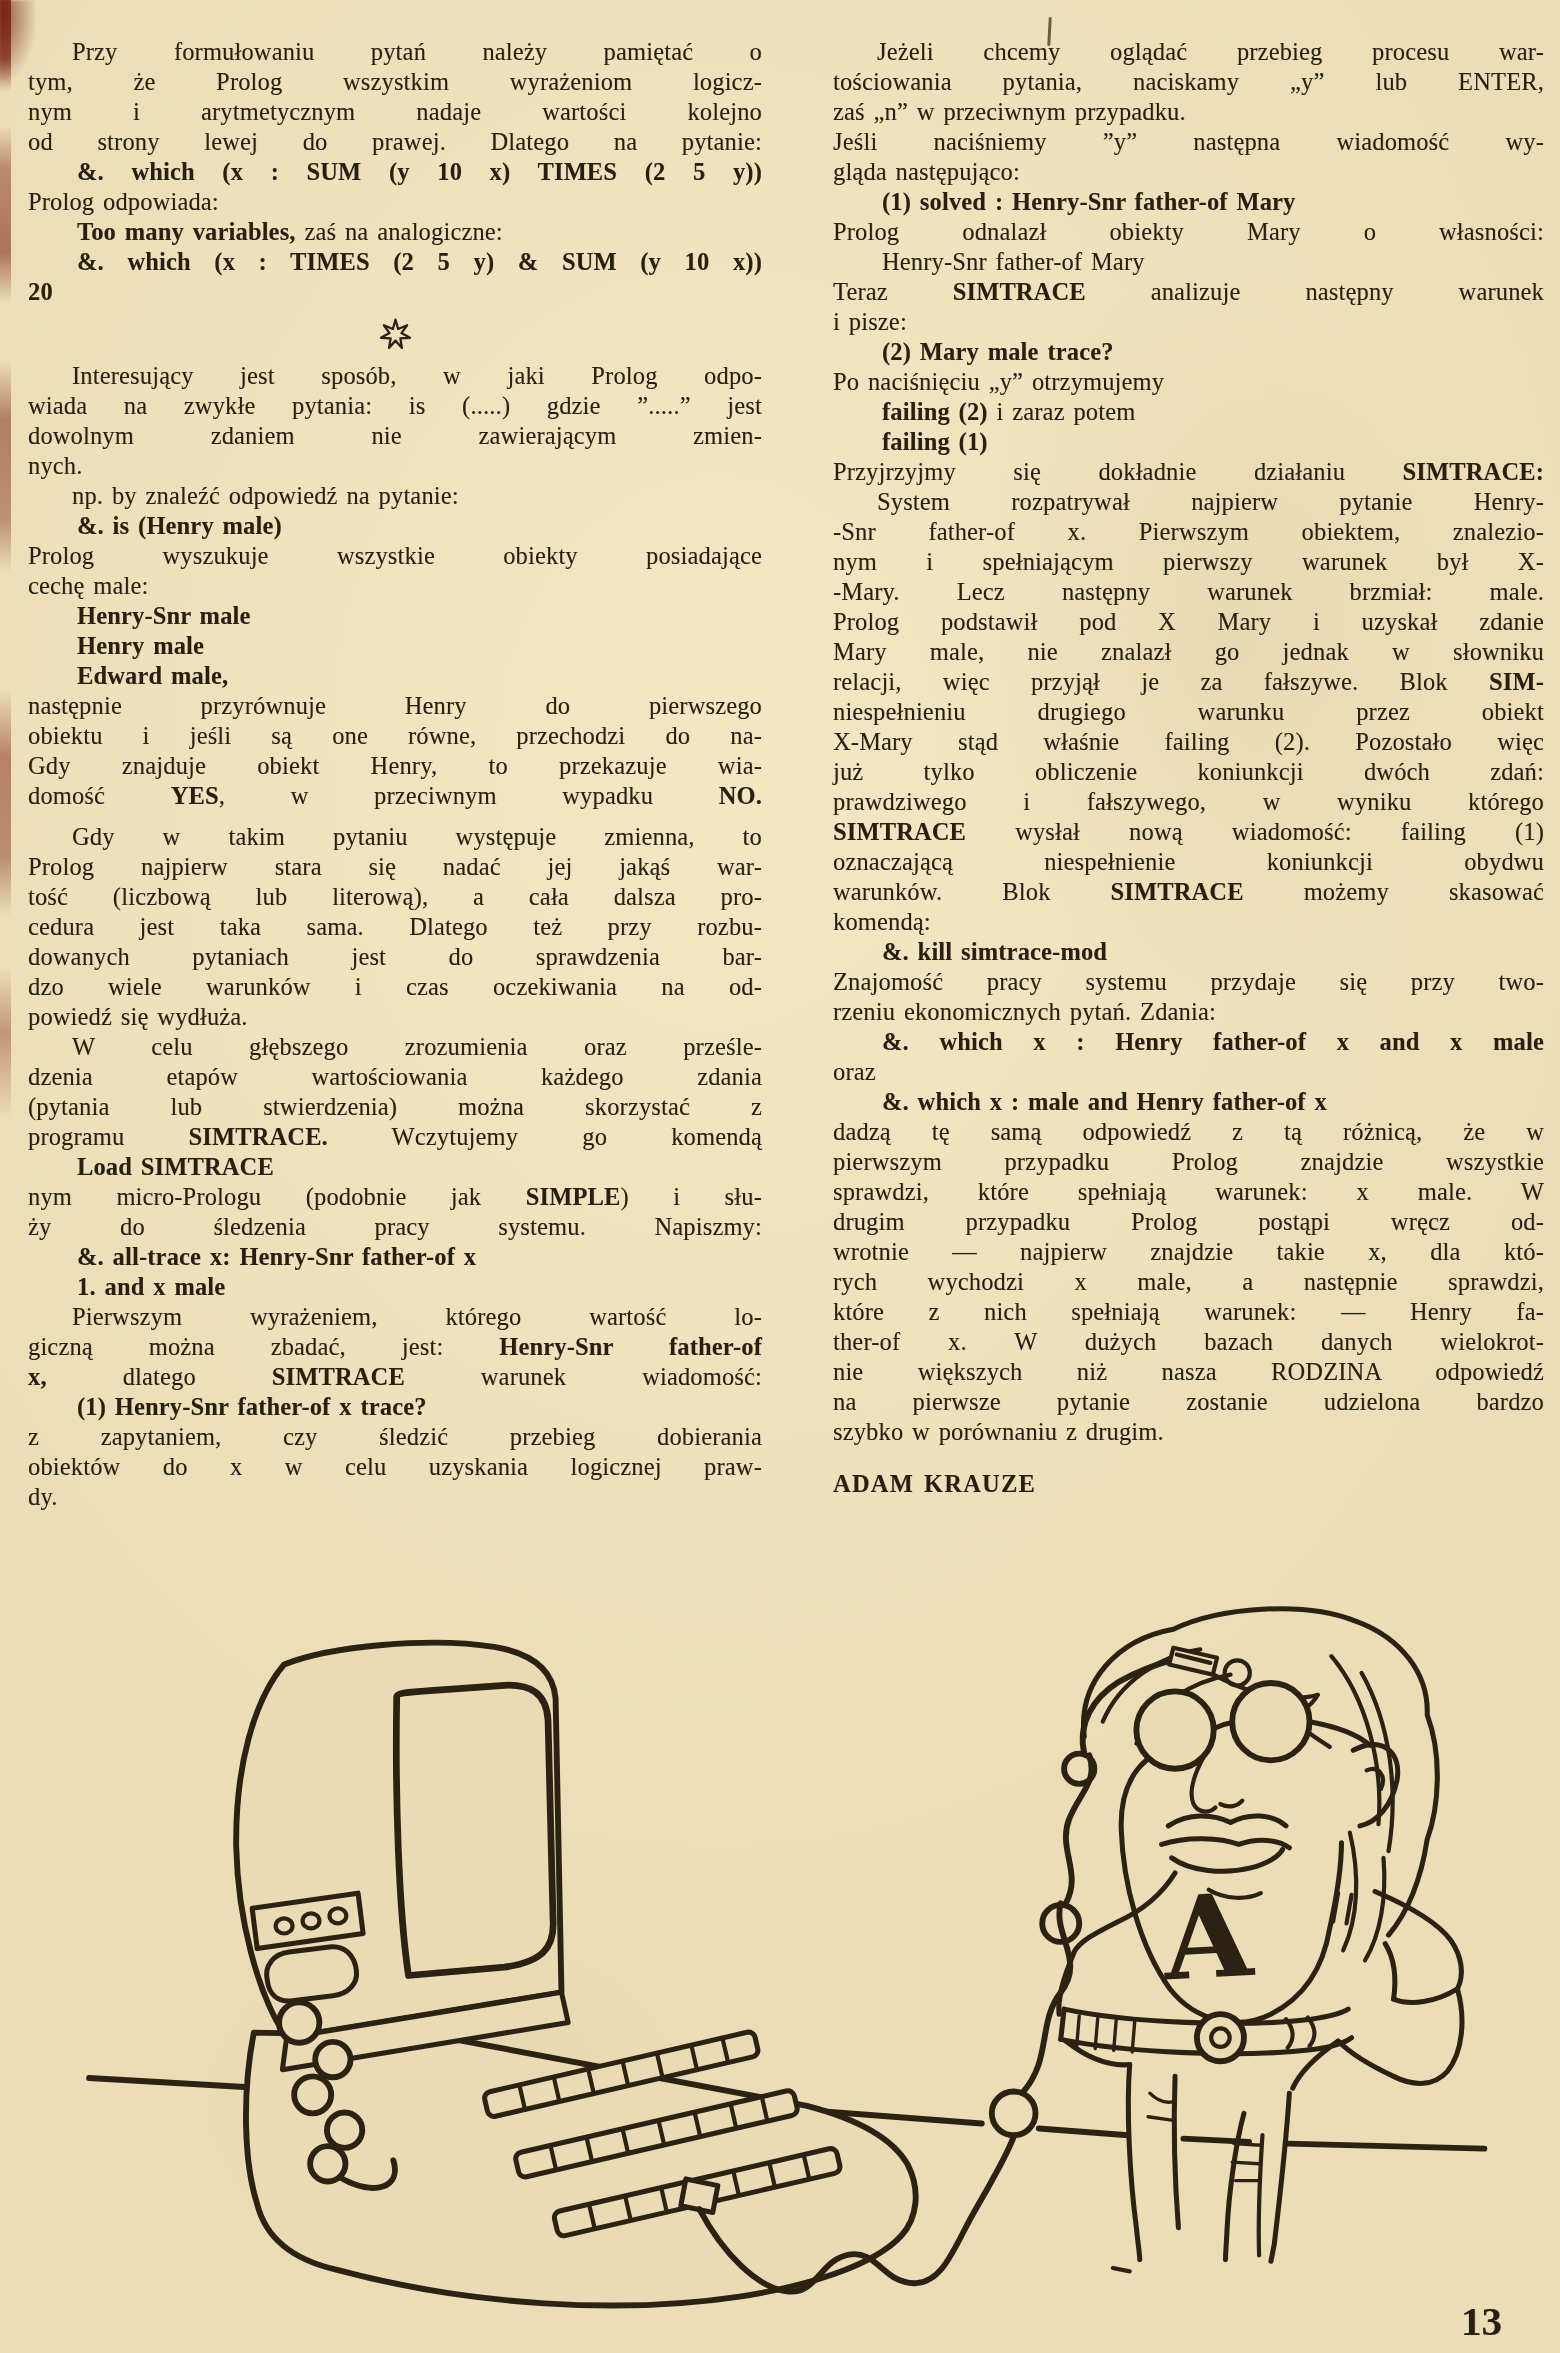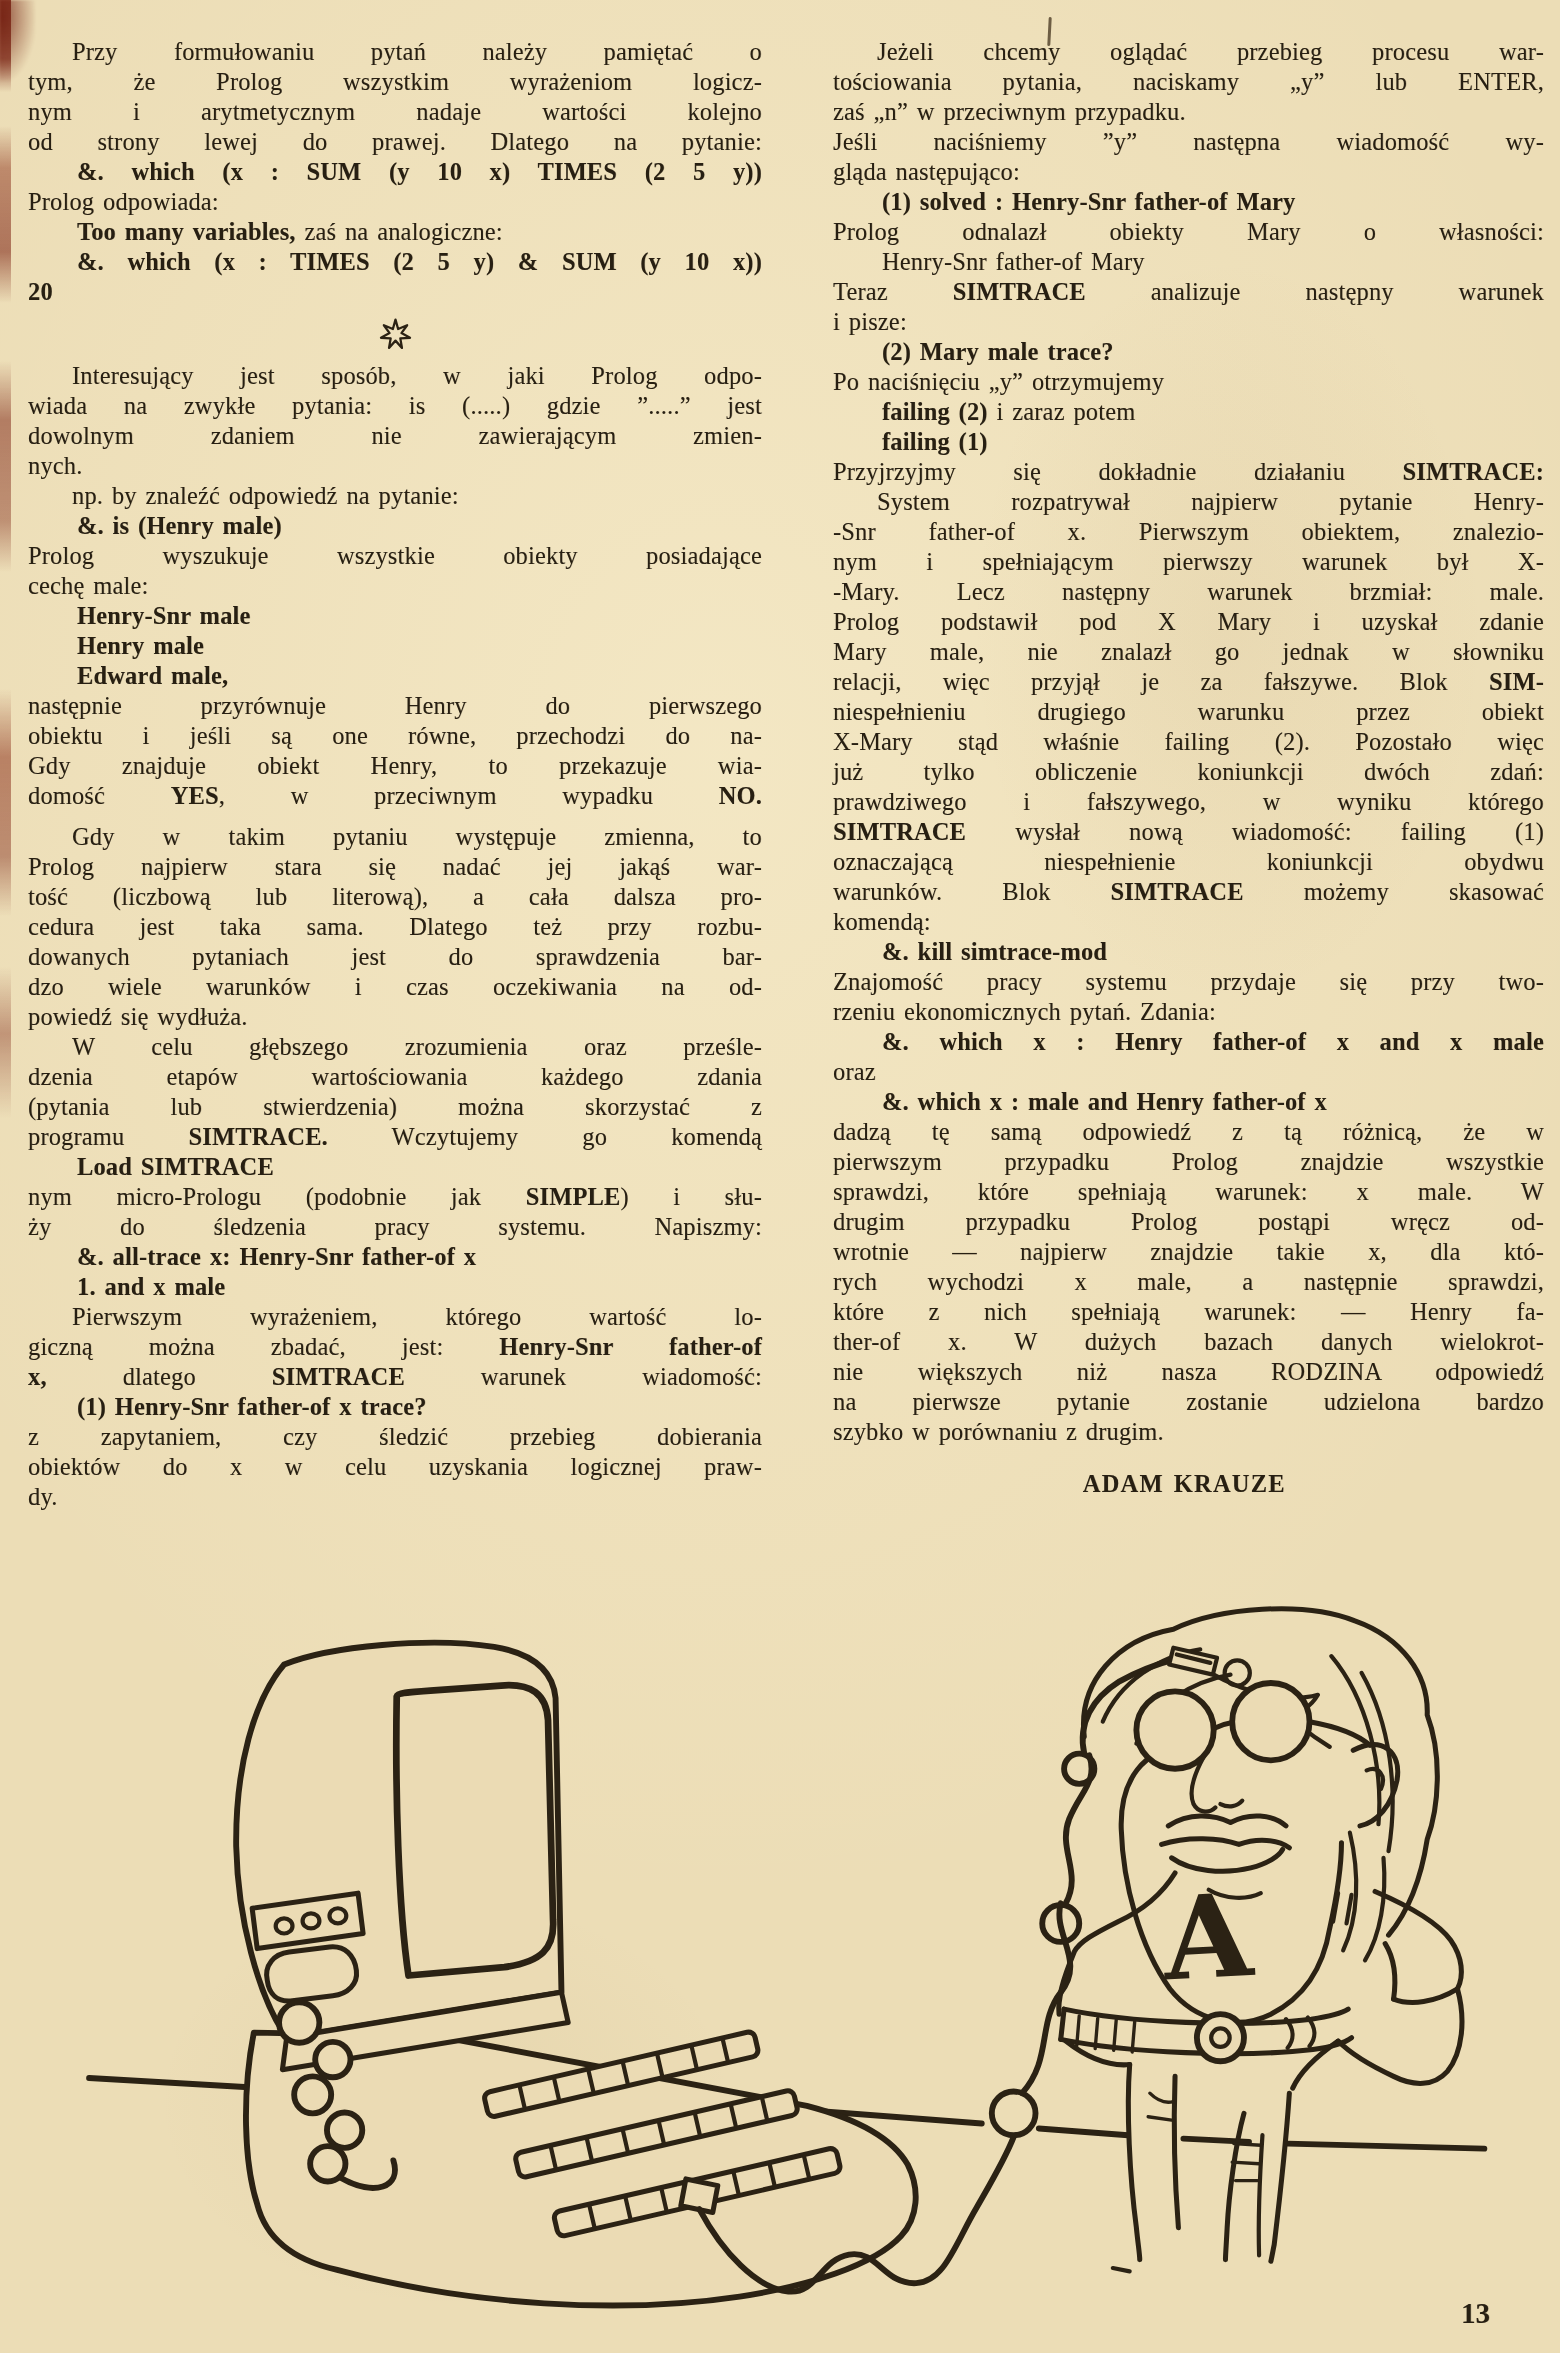--- a/index.html
+++ b/index.html
@@ -15,23 +15,23 @@
   .col{position:absolute;top:37px}
   #col-left{left:28px;width:734px}
   #col-right{left:833px;width:711px}
   .line{font-size:24.4px;line-height:30px;letter-spacing:0.2px;word-spacing:2.5px;
         text-shadow:0.4px 0.4px 0 rgba(40,30,16,.30);}
   .line.j{text-align:justify;text-align-last:justify}
   .line b{font-weight:bold}
   .ind1{padding-left:44px}
   .ind2{padding-left:49px}
   .star-line{display:flex;justify-content:center;align-items:center;height:49px;padding:3.4px 0 1.7px}
-  .author{text-align:center;padding-right:8.4px}
+  .author{text-align:left;padding-right:8.4px}
   .author b{letter-spacing:1.3px}
-  #page-number{position:absolute;left:1461px;top:2297px;font-size:29px;font-weight:bold;
+  #page-number{position:absolute;left:1461px;top:2297px;font-size:41px;font-weight:bold;
         text-shadow:0.4px 0.4px 0 rgba(40,30,16,.35)}
   #edge-stain{position:absolute;left:0;top:0;width:11px;height:1194px;filter:blur(0.5px);
     background:linear-gradient(180deg,
       rgba(121,28,14,.80) 0px, rgba(121,28,14,.70) 59px, rgba(121,28,14,0) 92px,
       rgba(121,28,14,0) 126px, rgba(133,36,16,.45) 168px, rgba(121,28,14,.55) 252px, rgba(121,28,14,0) 303px,
       rgba(121,28,14,0) 361px, rgba(121,28,14,.50) 420px, rgba(121,28,14,.40) 521px, rgba(121,28,14,0) 572px,
       rgba(121,28,14,0) 689px, rgba(133,36,16,.50) 757px, rgba(121,28,14,.42) 857px, rgba(121,28,14,0) 916px,
       rgba(121,28,14,0) 967px, rgba(121,28,14,.38) 1034px, rgba(121,28,14,0) 1118px);
   }
   #corner-smudge{position:absolute;left:0;top:0;width:35px;height:81px;

